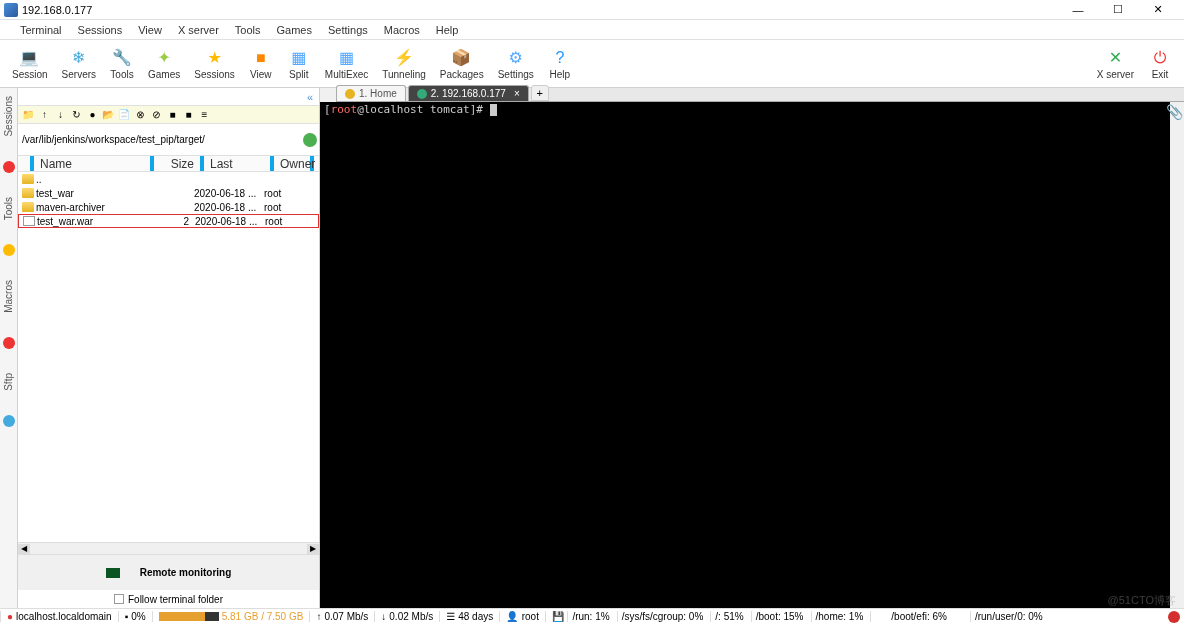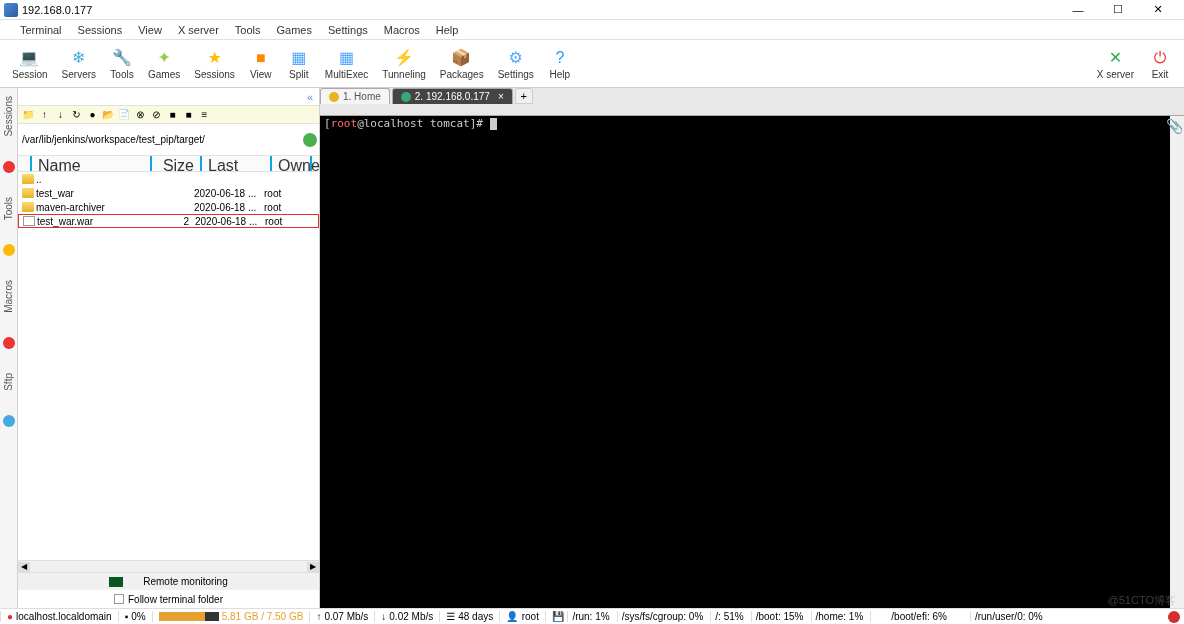--- a/index.html
+++ b/index.html
@@ -32,48 +32,48 @@
     .collapse-btn { color: #4a90d9; cursor: pointer; font-size: 11px; }
     
     .sftp-toolbar { height: 18px; background: #fafae0; display: flex; align-items: center; padding: 0 4px; gap: 3px; border-bottom: 1px solid #e0e0e0; }
     .sftp-icon { width: 13px; height: 13px; display: flex; align-items: center; justify-content: center; font-size: 10px; cursor: pointer; }
     
     .path-bar { height: 32px; display: flex; align-items: center; border-bottom: 1px solid #e0e0e0; }
     .path-input { flex: 1; border: none; font-size: 10px; padding: 1px 4px; outline: none; }
     .path-status { width: 14px; height: 14px; background: #4caf50; border-radius: 50%; margin-right: 2px; }
     
     .file-header { height: 16px; display: flex; border-bottom: 1px solid #e0e0e0; background: #fafafa; }
-    .file-header-col { font-size: 16px; color: #333; padding: 1px 6px; border-right: 2px solid #0ea5e9; }
+    .file-header-col { font-size: 12px; color: #333; padding: 1px 6px; border-right: 4px solid #0ea5e9; }
     .col-name { width: 120px; }
     .col-size { width: 50px; text-align: right; }
     .col-modified { width: 70px; }
     .col-owner { width: 40px; }
     
     .file-list { flex: 1; overflow-y: auto; background: #fff; }
     .file-row { display: flex; height: 14px; align-items: center; font-size: 10px; cursor: pointer; }
     .file-row.highlighted { border: 1.5px solid #e03030; }
     .file-icon { width: 12px; height: 10px; margin-left: 4px; margin-right: 2px; }
     .folder-ico { background: linear-gradient(#ffd970,#e6b422); border-radius: 1px; }
     .file-ico { background: #fff; border: 1px solid #999; }
     .fc-name { width: 108px; white-space: nowrap; overflow: hidden; }
     .fc-size { width: 50px; text-align: right; padding-right: 6px; }
     .fc-mod { width: 70px; white-space: nowrap; }
     .fc-owner { width: 40px; }
     
     .scrollbar-h { height: 12px; background: #f0f0f0; border-top: 1px solid #ddd; display: flex; align-items: center; }
     .scroll-arrow { width: 12px; height: 10px; background: #ddd; display: flex; align-items: center; justify-content: center; font-size: 8px; }
     
-    .remote-monitoring { height: 18px; background: #f0f0f0; border-top: 1px solid #ddd; display: flex; align-items: center; justify-content: center; gap: 20px; font-size: 10px; cursor: pointer; }
+    .remote-monitoring { height: 36px; background: #f0f0f0; border-top: 1px solid #ddd; display: flex; align-items: center; justify-content: center; gap: 20px; font-size: 10px; cursor: pointer; font-weight: bold; }
     .monitor-icon { width: 14px; height: 10px; background: #0a5522; }
     
     .follow-folder { height: 18px; display: flex; align-items: center; justify-content: center; gap: 4px; font-size: 10px; }
     .checkbox { width: 10px; height: 10px; border: 1px solid #999; }
     
     .terminal-area { flex: 1; display: flex; flex-direction: column; }
-    .term-tabs { height: 28px; background: #e8e8e8; display: flex; border-bottom: 1px solid #aaa; }
+    .term-tabs { height: 14px; background: #e8e8e8; display: flex; align-items: flex-end; border-bottom: 1px solid #aaa; margin-left: 16px; }
     .term-tab { height: 16px; padding: 0 8px; display: flex; align-items: center; gap: 4px; font-size: 10px; border: 1px solid #aaa; border-bottom: none; border-radius: 3px 3px 0 0; margin-right: 2px; cursor: pointer; }
     .term-tab.inactive { background: #f5f5f5; color: #555; }
     .term-tab.active { background: #444; color: #fff; }
     .tab-close { margin-left: 4px; cursor: pointer; }
     .tab-add { width: 18px; height: 16px; display: flex; align-items: center; justify-content: center; background: #f0f0f0; border: 1px solid #ccc; border-radius: 3px 3px 0 0; font-size: 11px; cursor: pointer; }
     .tab-icon { width: 10px; height: 10px; border-radius: 50%; }
     
     .terminal { flex: 1; background: #000; color: #ccc; font-family: Consolas, monospace; font-size: 11px; padding: 1px 4px; position: relative; }
     .term-line { white-space: pre; }
     .term-host { color: #ff6b6b; }

